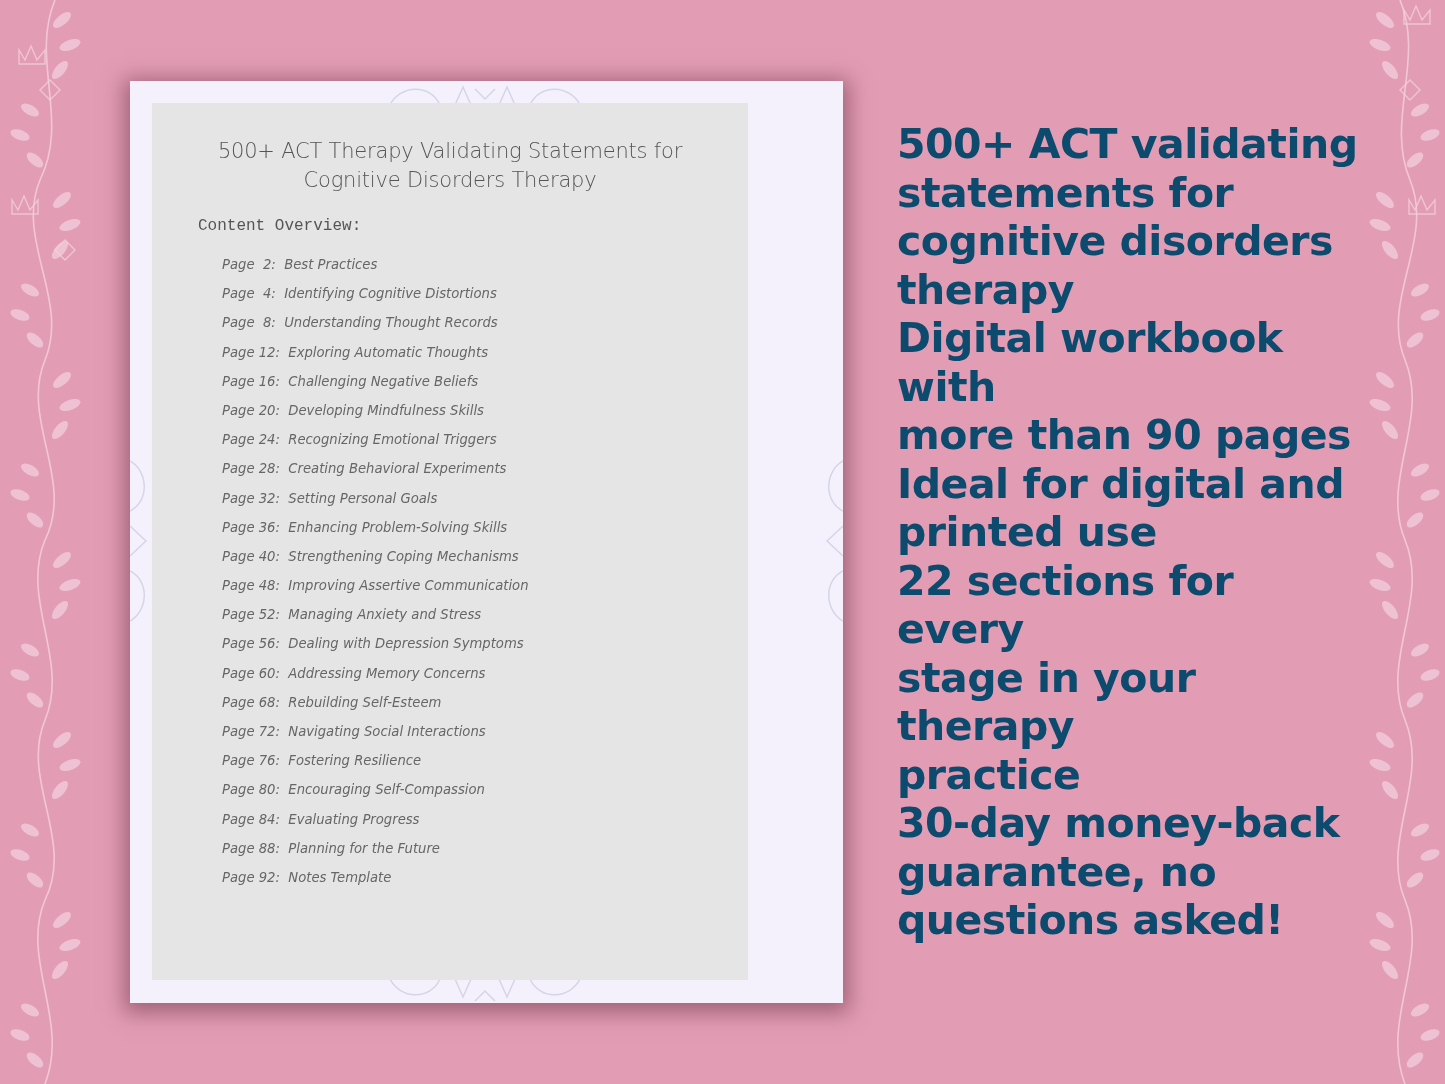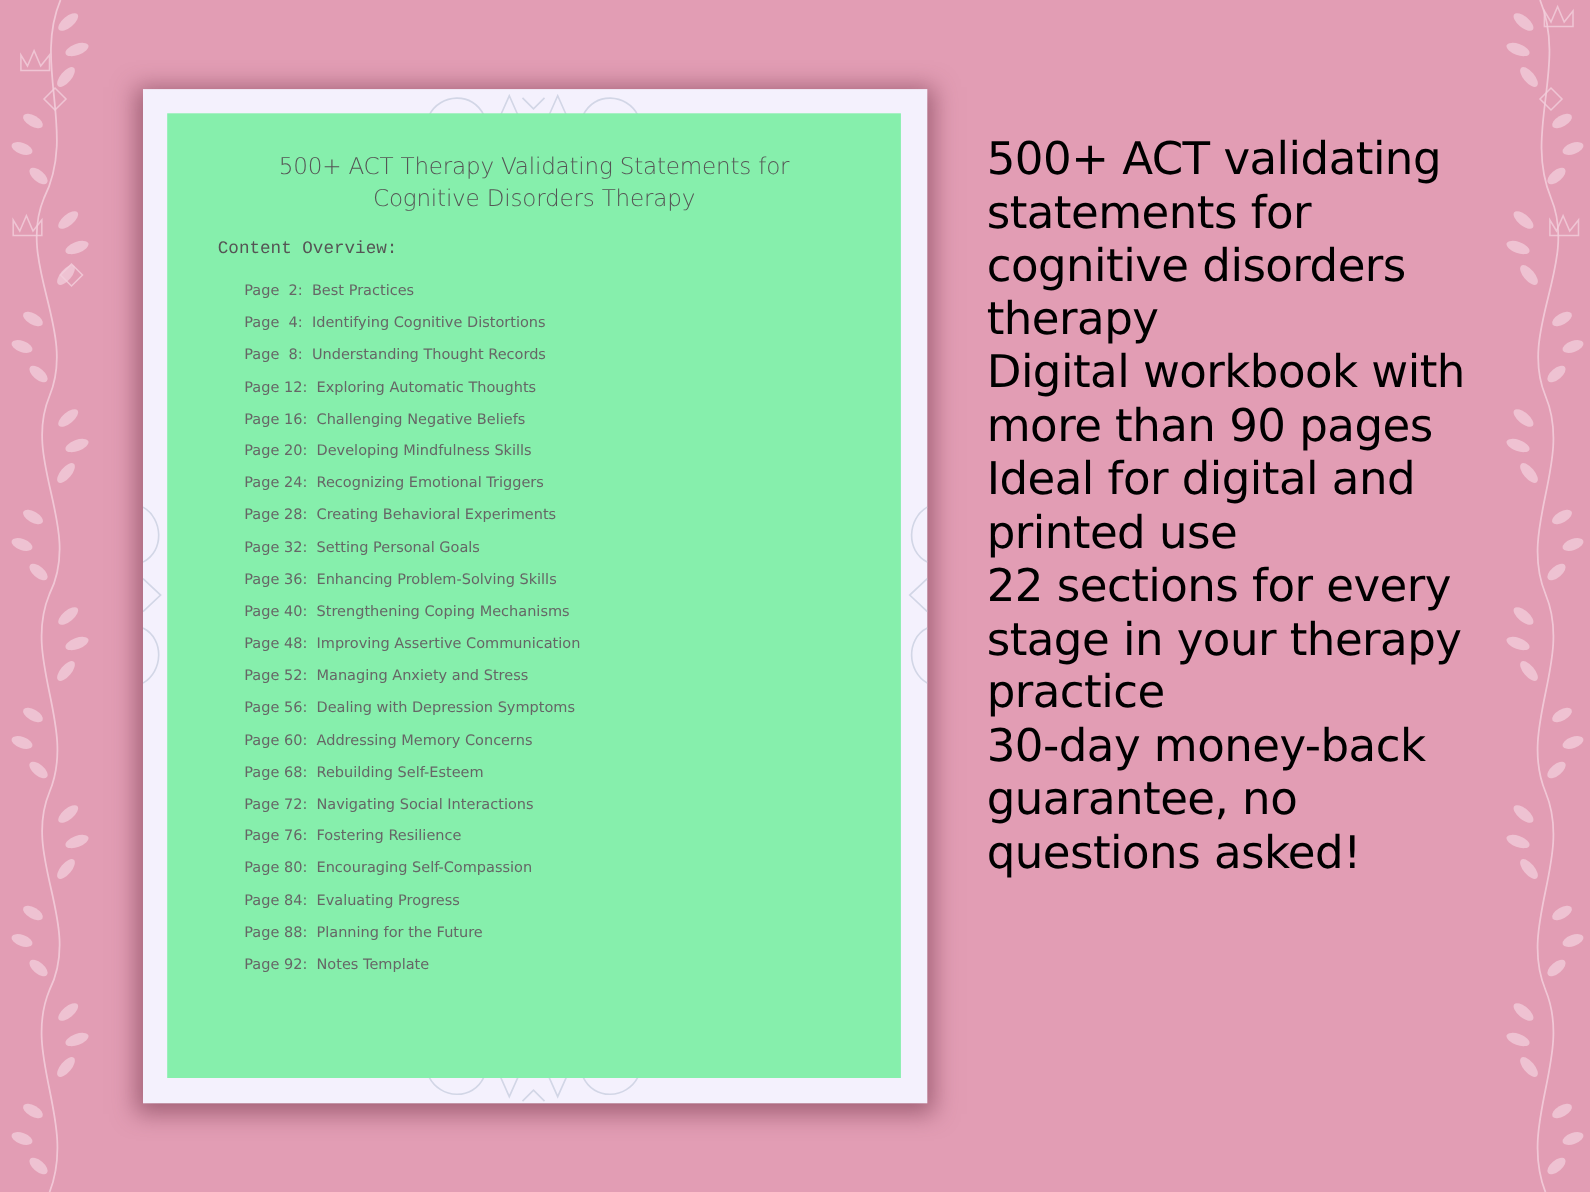--- a/index.html
+++ b/index.html
@@ -13,41 +13,41 @@
   .vine.left { left: 0; }
   .vine.right { right: 0; }
 
   .page {
     position: absolute; left: 130px; top: 81px; width: 713px; height: 922px;
     background: #f4f1fd;
     box-shadow: 0 4px 20px 6px rgba(110, 50, 70, 0.55);
   }
   .mandala { position: absolute; }
   .page-inner {
-    position: absolute; left: 22px; top: 22px; width: 667px; height: 877px;
-    background: #86efac;
+    position: absolute; left: 22px; top: 22px; width: 596px; height: 877px;
+    background: #e5e5e5;
   }
   .doc-title {
     position: absolute; left: 0; right: 0; top: 34px;
     text-align: center; color: #555; font-size: 21px; line-height: 29px;
     font-family: "DejaVu Sans", sans-serif; font-weight: 300; letter-spacing: -0.2px;
   }
   .overview-label {
     position: absolute; left: 46px; top: 114px;
     color: #555; font-size: 16px; font-family: Liberation Mono, monospace;
   }
-  .toc { position: absolute; left: 70px; top: 152px; margin: 0; padding: 0; list-style: none; }
+  .toc { position: absolute; left: 70px; top: 152px; margin: 0; padding: 0; list-style: none; font-style: italic; }
   .toc li {
     height: 29.2px; line-height: 20px; color: #666; font-size: 13.2px;
     font-family: "DejaVu Sans", sans-serif; white-space: pre;
   }
   .features { position: absolute; left: 897px; top: 120px; width: 470px; }
   .feature {
-    color: #000000; font-size: 41px; line-height: 48.5px;
-    font-family: "DejaVu Sans", sans-serif; font-weight: 400; letter-spacing: -0.5px;
+    color: #0c4a6e; font-size: 41px; line-height: 48.5px;
+    font-family: "DejaVu Sans", sans-serif; font-weight: 700; letter-spacing: -0.5px;
   }
   .feature + .feature { }
 </style>
 </head>
 <body>
 
 <svg class="vine left" viewBox="0 0 100 1084">
   <g fill="none" stroke="#f3cfdc" stroke-width="1.6" opacity="0.85">
     <path d="M55 0 C30 60 70 120 40 180 C15 240 70 300 45 360 C20 420 75 480 45 540 C20 600 70 660 45 720 C20 780 75 840 45 900 C20 960 70 1020 45 1084"></path>
   </g>

